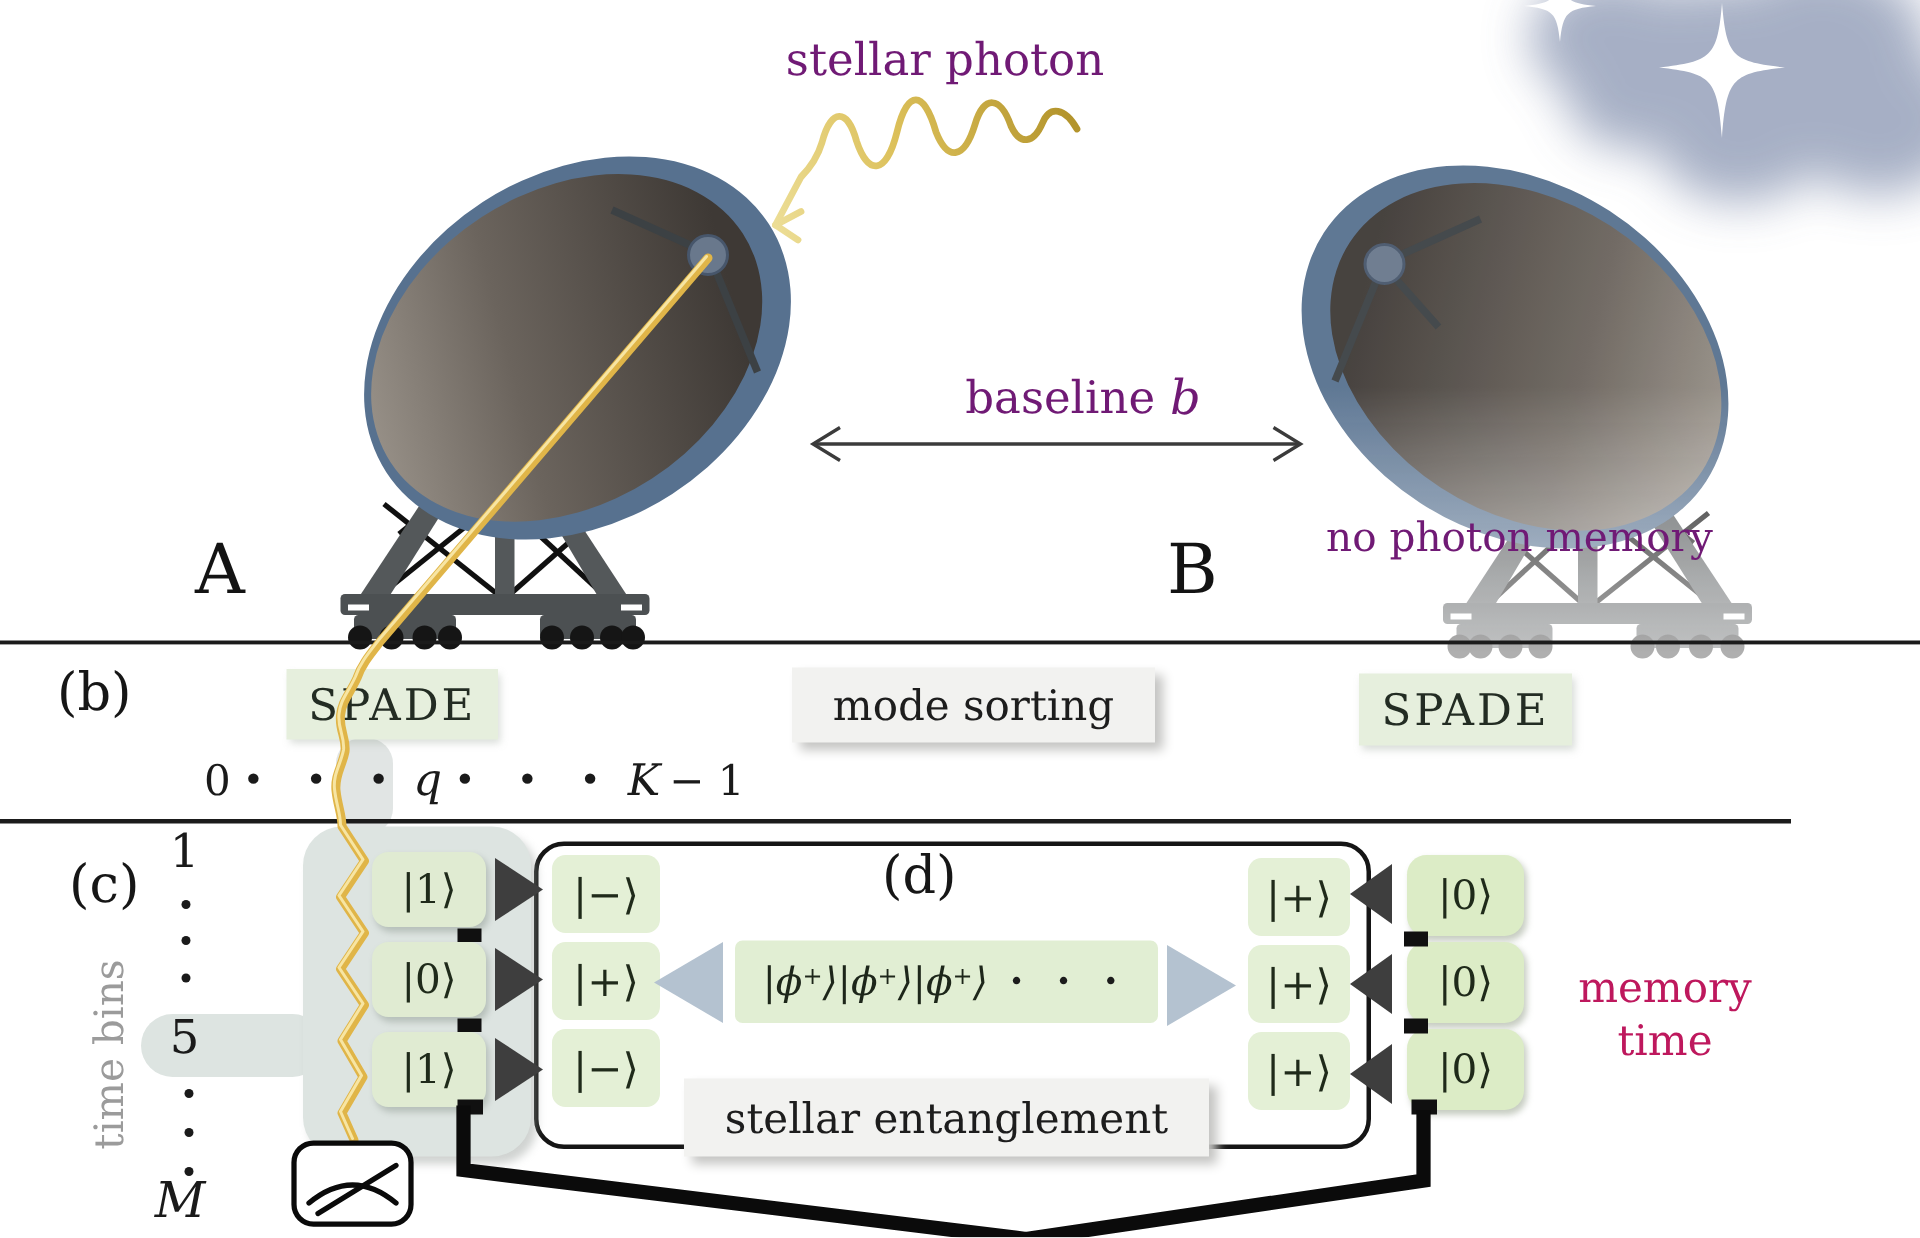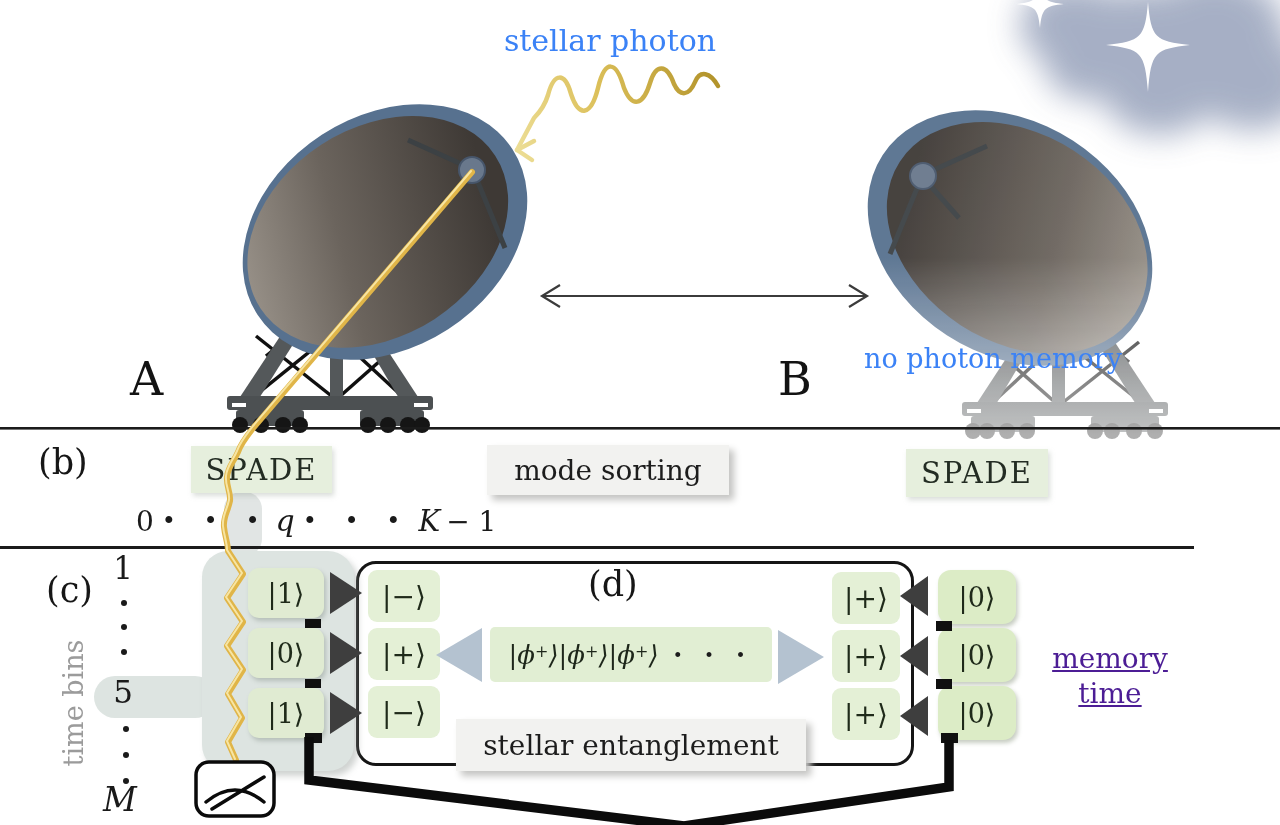--- a/index.html
+++ b/index.html
@@ -6,21 +6,21 @@
   html,body { background:#ffffff; }
   body { font-family:"DejaVu Serif","DejaVu Sans",serif; color:#1a1a1a; }
   .canvas { position:relative; width:1280px; height:825px; overflow:hidden; background:#fff; }
   .abs { position:absolute; }
   .svgfull { position:absolute; left:0; top:0; width:1280px; height:825px; }
   .bg { z-index:0; }
   .fg { z-index:50; pointer-events:none; }
   .ctr { display:flex; align-items:center; justify-content:center; }
   .it { font-style:italic; }
 
-  .caption { font-size:30px; color:#3b82f6; z-index:10; }
+  .caption { font-size:30px; color:#701a75; z-index:10;margin-left:20px; }
   .biglabel { font-size:46px; color:#131313; z-index:10; }
   .seclabel { font-size:35px; color:#161616; z-index:10; }
 
   .spadebox { background:#e6efdd; box-shadow:2px 3px 5px rgba(150,160,150,.35);
               font-size:29px; letter-spacing:2px; color:#232c23; z-index:10; }
   .graybox  { background:#f2f2f0; box-shadow:5px 5px 7px #c4c4c2;
               font-size:28px; color:#1d1d1d; z-index:10; }
 
   .axisrow { display:flex; align-items:baseline; font-size:28px; z-index:10; }
   .dotchar { font-size:24px; letter-spacing:10px; position:relative; top:-2px; padding:0 2px 0 8px; }
@@ -46,21 +46,21 @@
 
   .dbox { left:356px; top:561px; width:558px; height:205px; border:3px solid #151515;
           border-radius:20px; background:#fff; z-index:7; }
 
   .phibox { background:#e1eed3; border-radius:5px; z-index:10;
             display:flex; align-items:center; justify-content:center; }
   .phibox .chain { font-style:italic; font-size:26px; color:#1d261a; }
   .phibox sup { font-size:16px; vertical-align:7px; line-height:0; }
   .phibox .pdots { font-size:17px; letter-spacing:8px; margin-left:14px; color:#1c1c1c; }
 
-  .graytext { color:#4c1d95;text-decoration:underline; }
+  .graytext { color:#be185d; }
   .timebins { left:-12px; top:688px; width:172px; height:30px; line-height:30px;
               text-align:center; font-size:27px; color:#9b9b9b;
               transform:rotate(-90deg); z-index:10; }
   .membank { font-size:28px; line-height:35px; text-align:center; z-index:10; }
 </style>
 </head>
 <body>
 
 <div class="canvas">
 
@@ -164,28 +164,32 @@
       <path d="M517,150 L534,141 M517,150 L532,160"></path>
     </g>
 
     <rect x="0" y="427" width="1280" height="2.6" fill="#1b1b1b"></rect>
     <rect x="224" y="492" width="38" height="64" rx="17" fill="#dce1df" opacity="0.85"></rect>
     <rect x="0" y="546" width="1194" height="3" fill="#1b1b1b"></rect>
   </svg>
 
   <div class="abs caption ctr" style="left:500px;top:20px;width:220px;height:40px;">stellar photon</div>
 
+  <div class="abs caption ctr" style="left:612px;top:246px;width:180px;height:38px;gap:10px;">
+    <span>baseline</span>
+    <span class="it" style="font-size:32px;">b</span>
+  </div>
 
   <div class="abs biglabel" style="left:130px;top:352px;">A</div>
   <div class="abs biglabel" style="left:778px;top:352px;">B</div>
   <div class="abs caption ctr" style="left:858px;top:340px;width:270px;height:36px;font-size:27px;">no photon memory</div>
 
   <div class="abs seclabel" style="left:38px;top:442px;">(b)</div>
   <div class="abs spadebox ctr" style="left:191px;top:446px;width:141px;height:47px;">SPADE</div>
-  <div class="abs graybox ctr" style="left:487px;top:445px;width:242px;height:50px;">mode sorting</div>
+  <div class="abs graybox ctr" style="left:528px;top:445px;width:242px;height:50px;">mode sorting</div>
   <div class="abs spadebox ctr" style="left:906px;top:449px;width:142px;height:48px;">SPADE</div>
 
   <div class="abs axisrow" style="left:136px;top:503px;">
     <span>0</span>
     <span class="dotchar">• • •</span>
     <span class="it" style="font-size:30px;padding-left:4px;">q</span>
     <span class="dotchar">• • •</span>
     <span class="it" style="font-size:29px;padding-left:6px;">K</span>
     <span style="padding-left:6px;">− 1</span>
   </div>

